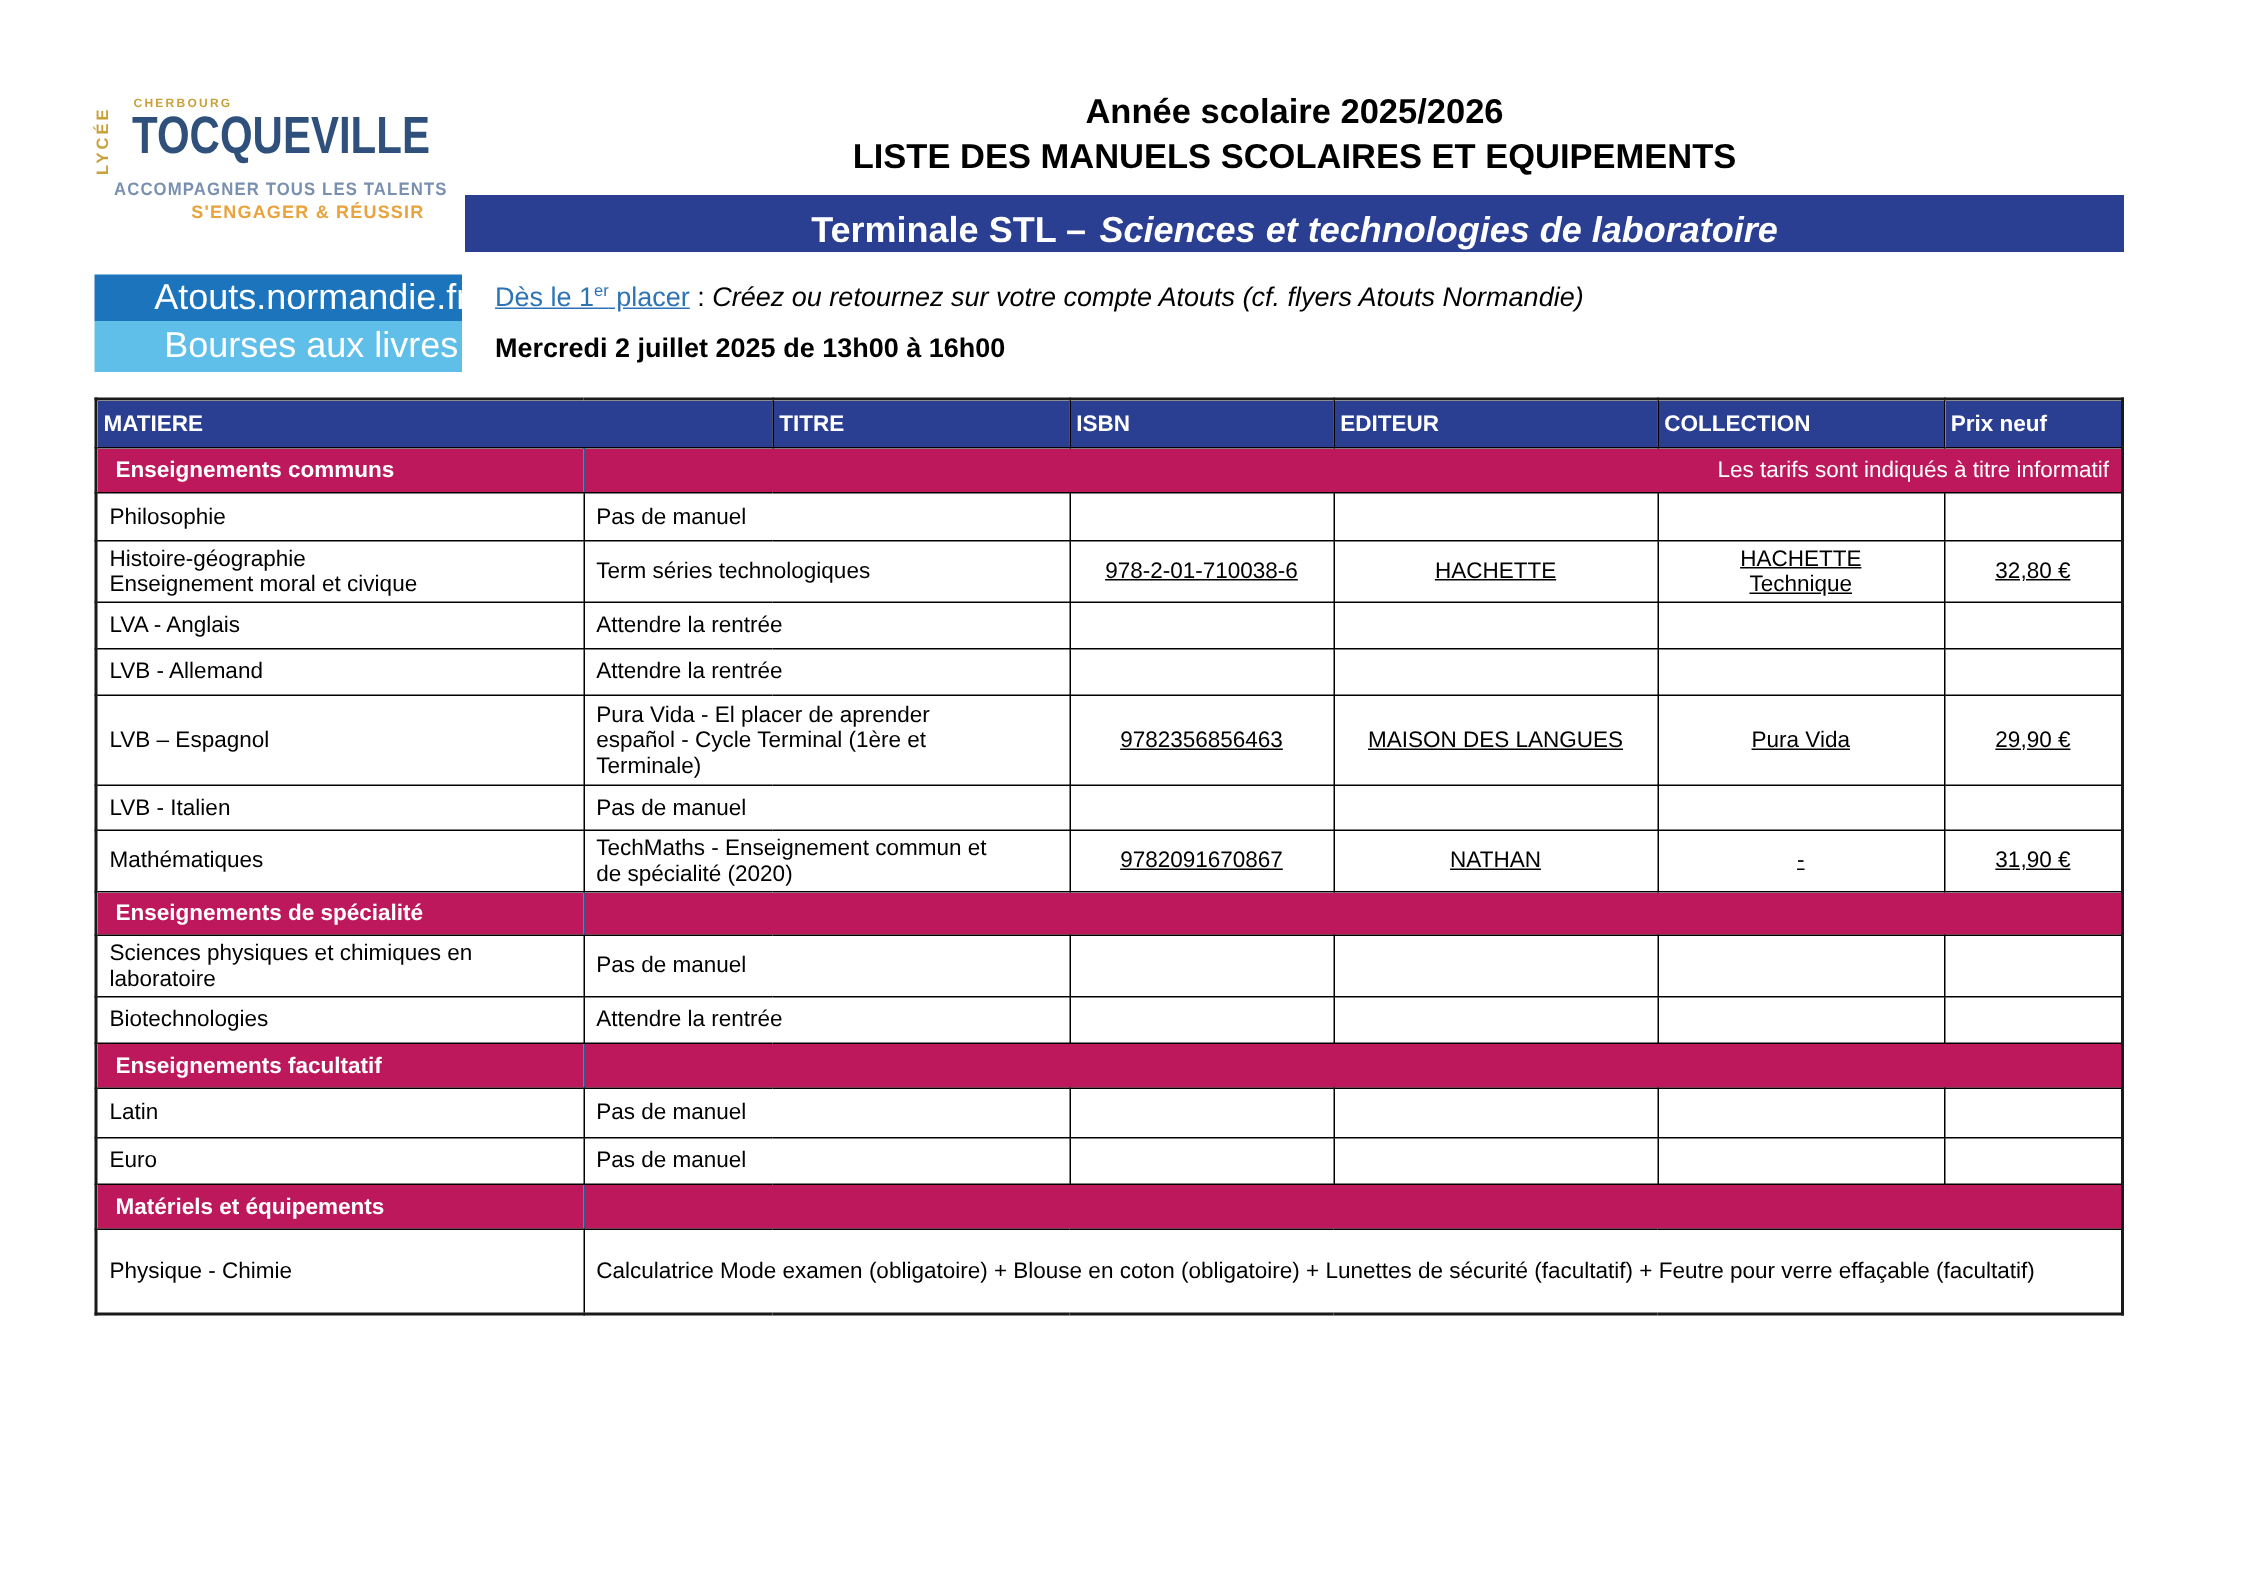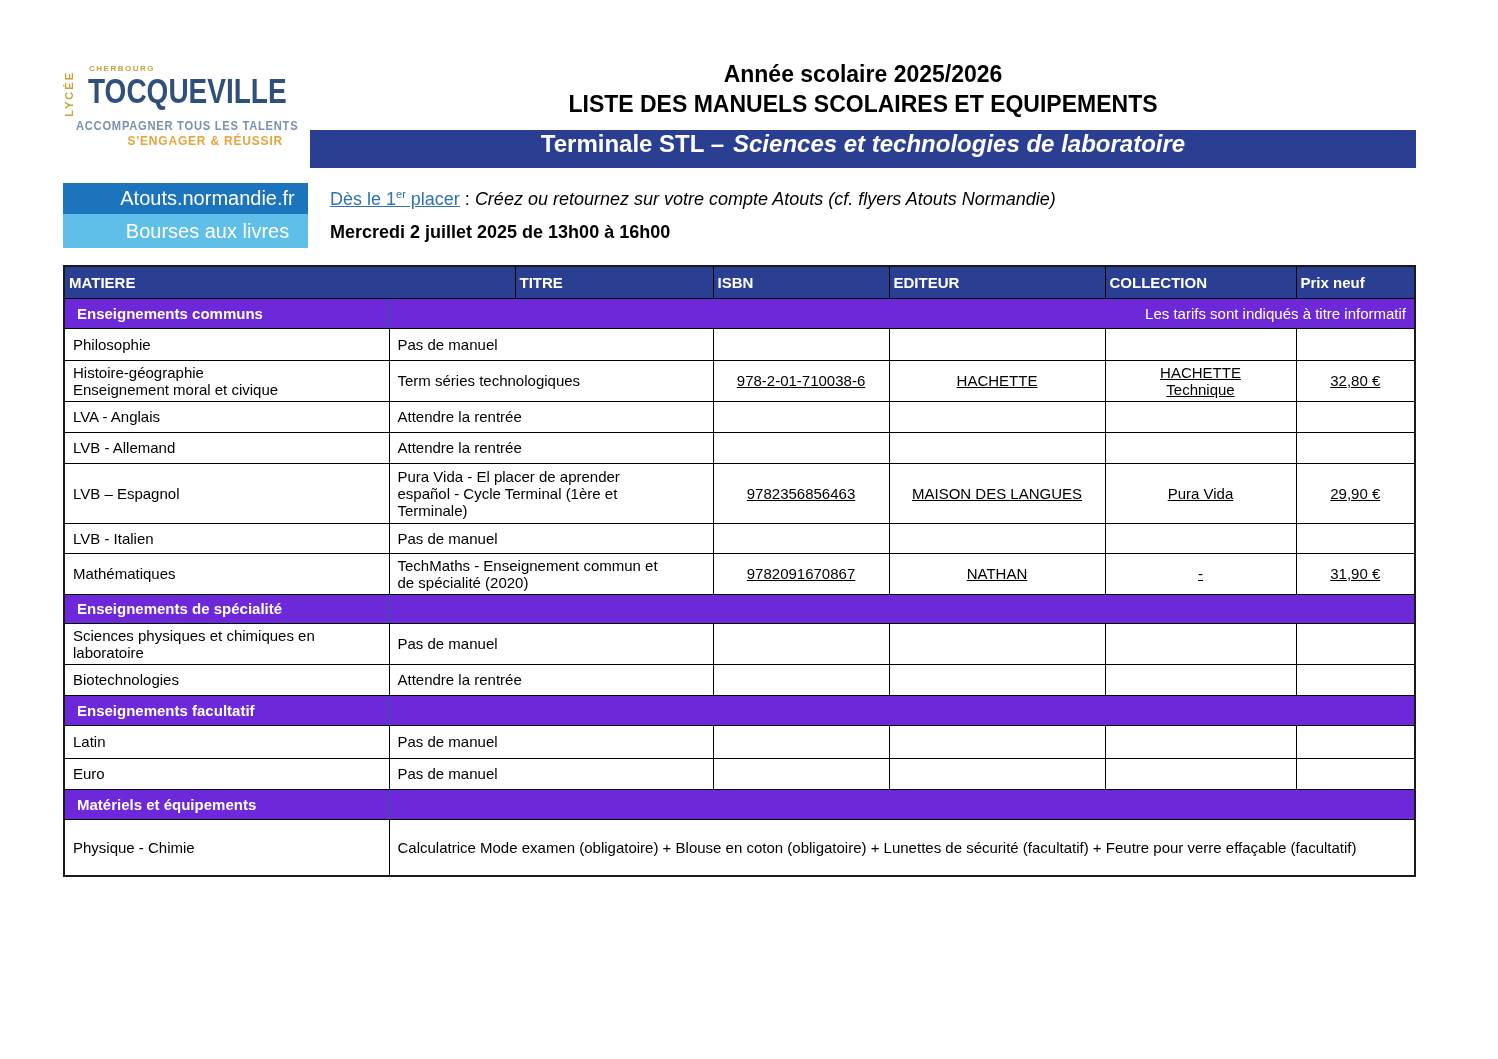--- a/index.html
+++ b/index.html
@@ -34,28 +34,28 @@
     font-size:12px; font-weight:bold; color:#E8A33D; letter-spacing:0.8px; white-space:nowrap;
   }
 
   
   .title-block { position:absolute; left:310px; top:59px; width:1106px; text-align:center; }
   .title-line { font-size:23px; font-weight:bold; line-height:30px; }
 
   
   .banner {
     position:absolute; left:310px; top:130px; width:1106px; height:38px;
-    background:#2B3F92; color:#fff; display:flex; align-items:flex-start; justify-content:center;
+    background:#2B3F92; color:#fff; display:flex; align-items:flex-end; justify-content:center;
     font-size:24px; font-weight:bold; white-space:nowrap;
   }
   .banner .it { font-style:italic; margin-left:9px; }
 
   
   .btn {
-    position:absolute; left:63px; width:245px; color:#fff; font-size:20px;
+    position:absolute; left:63px; width:245px; color:#fff; font-size:24px;
     display:flex; align-items:center; justify-content:center; cursor:pointer;padding-left:44px;
   }
   .btn-atouts  { top:183px; height:31px; background:#1B74BC; }
   .btn-bourses { top:214px; height:34px; background:#5FBFE8; }
 
   
   .info-line1 { position:absolute; left:330px; top:188px; font-size:18px; white-space:nowrap; }
   .info-link { color:#2E74B5; text-decoration:underline; cursor:pointer; }
   .info-link sup { font-size:11px; }
   .info-instruction { font-style:italic; }
@@ -66,21 +66,21 @@
     position:absolute; left:63px; top:265px; width:1351px;
     border-collapse:collapse; table-layout:fixed; border:2px solid #1a1a1a;
   }
   table.books th, table.books td {
     border:1px solid #000; font-size:15px; vertical-align:middle;
     padding:3px 8px; overflow:hidden;
   }
   table.books thead th {
     background:#2B3F92; color:#fff; font-weight:bold; text-align:left; padding:2px 4px;
   }
-  tr.section td { background:#6d28d9; color:#fff; border-left:none; border-right:none; }
+  tr.section td { background:#be185d; color:#fff; border-left:none; border-right:none; }
   tr.section td.sec-label { font-weight:bold; padding-left:12px; border-right:1px solid #2a5d93; }
   tr.section td.sec-note  { text-align:right; padding-right:8px; font-weight:normal; }
   td.matiere { text-align:left; padding-left:12px; white-space:pre-line; }
   td.titre   { text-align:left; padding-left:12px; white-space:pre-line; }
   td.center  { text-align:center; white-space:pre-line;text-decoration:underline; }
 </style>
 </head>
 <body>
 
 <div class="page">

